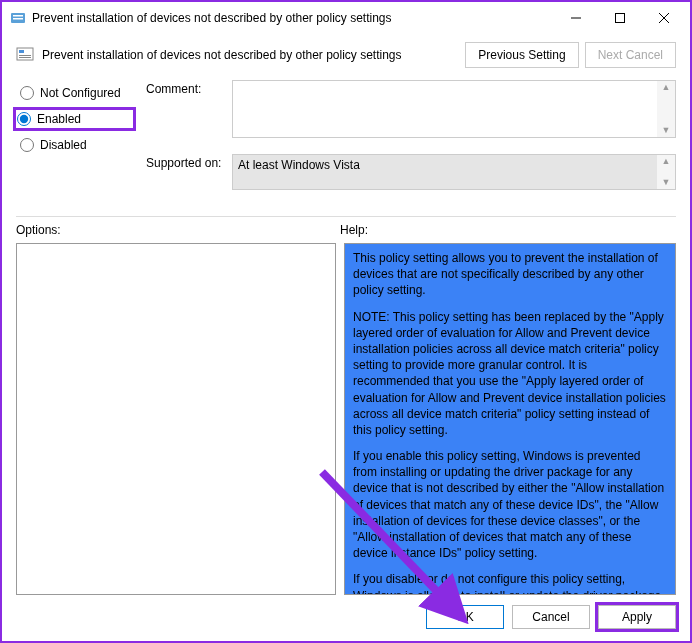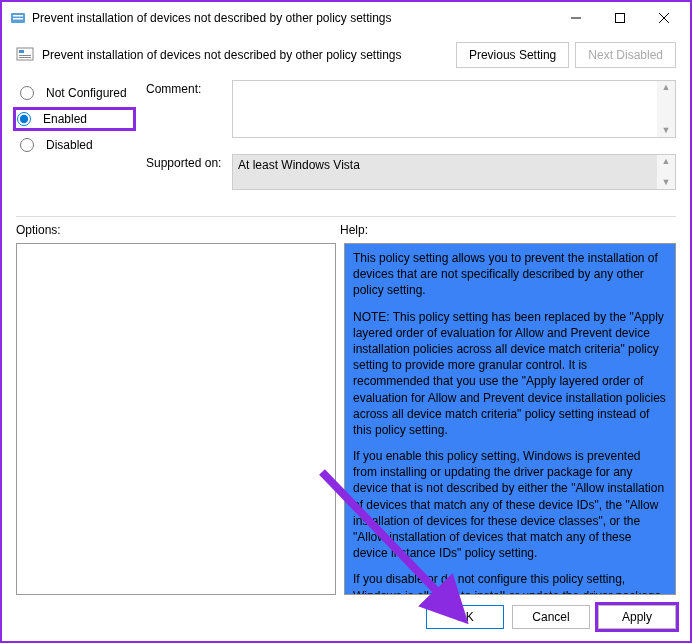--- a/index.html
+++ b/index.html
@@ -85,21 +85,21 @@
   padding: 6px 14px 0 14px;
   gap: 10px;
 }
 .radio-col {
   width: 120px;
   padding-top: 2px;
 }
 .radio-item {
   display: flex;
   align-items: center;
-  gap: 12px;
+  gap: 6px;
   padding: 4px 4px;
   margin-bottom: 3px;
 }
 .radio-item.highlight {
   border: 3px solid #8a2be2;
   padding: 2px 4px 2px 1px;
   margin-left: -3px;
 }
 .radio-item input[type="radio"] {
   width: 14px; height: 14px;
@@ -259,21 +259,21 @@
       <svg viewBox="0 0 18 18">
           <rect x="1" y="2" width="16" height="12" fill="#fff" stroke="#888"></rect>
           <rect x="3" y="4" width="5" height="3" fill="#4a90d9"></rect>
           <rect x="3" y="9" width="12" height="1" fill="#888"></rect>
           <rect x="3" y="11" width="12" height="1" fill="#888"></rect>
         </svg>
     </span>
     <span class="htext">Prevent installation of devices not described by other policy settings</span>
     <div class="nav-buttons">
       <button class="nav-btn">Previous Setting</button>
-      <button class="nav-btn disabled">Next Disabled</button>
+      <button class="nav-btn disabled">Next Cancel</button>
     </div>
   </div>
 
   <div class="config-area">
     <div class="radio-col">
       <label class="radio-item">
         <input type="radio" name="state" style="">
         <span>Not Configured</span>
       </label>
       <label class="radio-item highlight">

